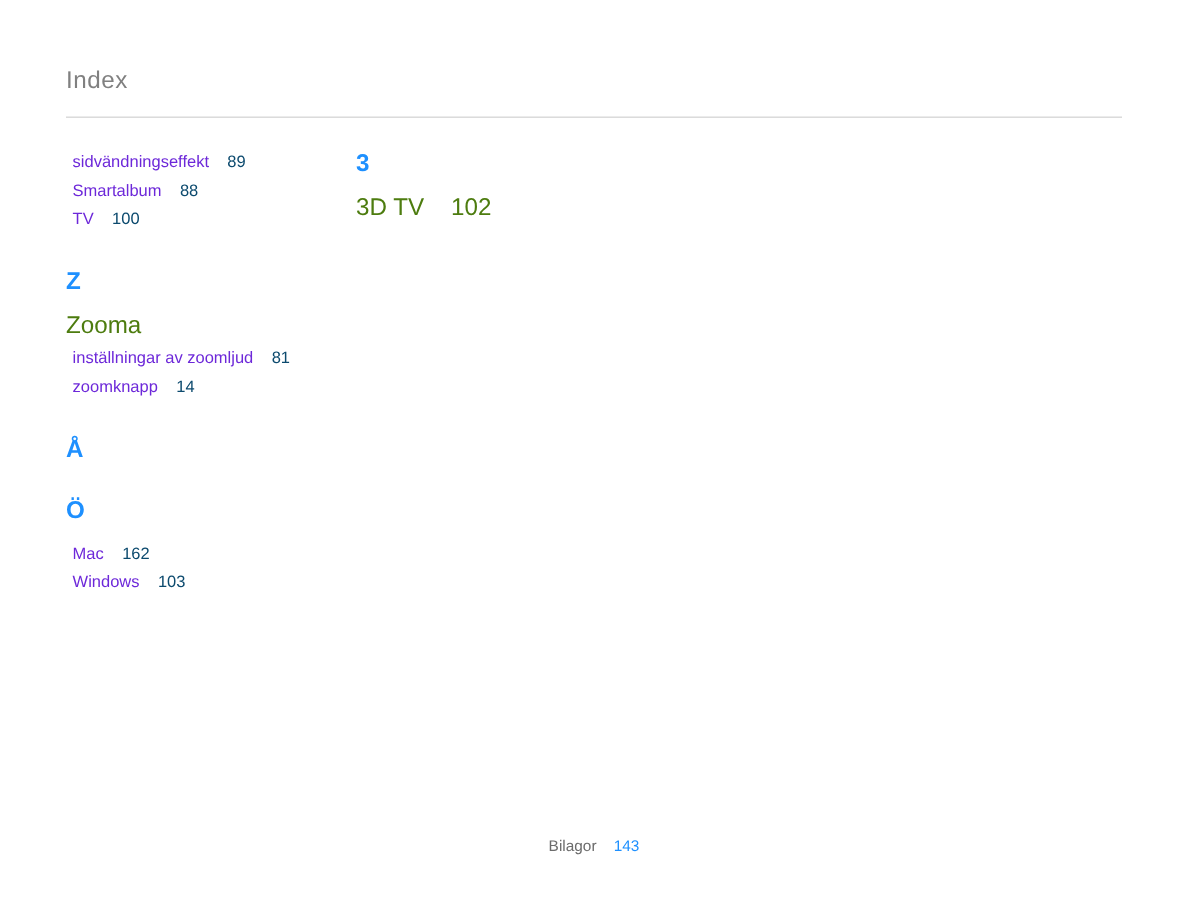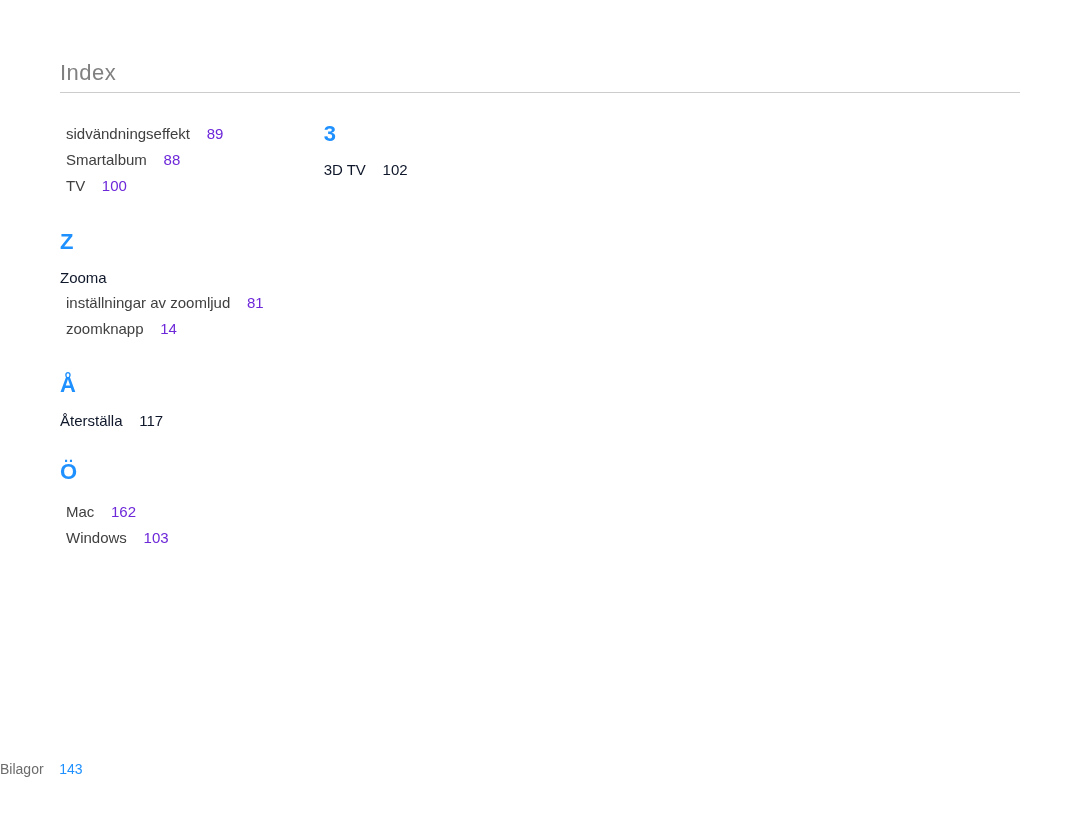--- a/index.html
+++ b/index.html
@@ -17,68 +17,69 @@
     padding: 60px 60px 0 60px;
     position: relative;
     height: 100%;
   }
   .title {
     font-size: 22px;
     font-weight: 300;
     color: #808080;
     letter-spacing: 0.5px;
     border-bottom: 1px solid #cccccc;
-    padding-bottom: 6px;
+    padding-bottom: 20px;
     margin-bottom: 28px;
     font-family: "Helvetica Neue", Arial, sans-serif;
   }
   .columns {
     display: flex;
     align-items: flex-start;
     gap: 60px;
   }
   .col {
     min-width: 200px;
   }
   .entry-line {
     font-size: 15px;
     line-height: 26px;
     color: #6c6c6c;
     font-family: Arial, sans-serif;
     white-space: nowrap;
   }
   .entry-line .label {
-    color: #404040;
+    color: #6d28d9;
   }
   .entry-line .page-num {
-    color: #6d28d9;
+    color: #0c4a6e;
   }
   .heading-entry {
-    font-size: 15px;
-    color: #0f172a;
+    font-size: 22px;
+    color: #4d7c0f;
     margin-top: 14px;
     margin-bottom: 4px;
     font-family: Arial, sans-serif;
   }
   .letter-heading {
     font-size: 22px;
     font-weight: 700;
     color: #1e90ff;
     margin-top: 30px;
     margin-bottom: 14px;
     font-family: Arial, sans-serif;
   }
   .sub-indent {
     padding-left: 6px;
   }
   .footer {
     position: absolute;
     bottom: 38px;
     left: 0;
     right: 0;
+    text-align: center;
     font-size: 14px;
     color: #6c6c6c;
     font-family: Arial, sans-serif;
   }
   .footer .num {
     color: #1e90ff;
   }
   .block { margin-bottom: 6px; }
 </style>
 </head>
@@ -120,25 +121,20 @@
           <span class="page-num">81</span>
         </div>
         <div class="entry-line sub-indent">
           <span class="label">zoomknapp</span>
           <span>&nbsp;&nbsp;</span>
           <span class="page-num">14</span>
         </div>
       </div>
 
       <div class="letter-heading">Å</div>
-      <div class="heading-entry" style="margin-top:0">
-        <span>Återställa</span>
-        <span>&nbsp;&nbsp;</span>
-        <span>117</span>
-      </div>
 
       <div class="letter-heading">Ö</div>
       <div class="block">
         <div class="entry-line sub-indent">
           <span class="label">Mac</span>
           <span>&nbsp;&nbsp;</span>
           <span class="page-num">162</span>
         </div>
         <div class="entry-line sub-indent">
           <span class="label">Windows</span>

